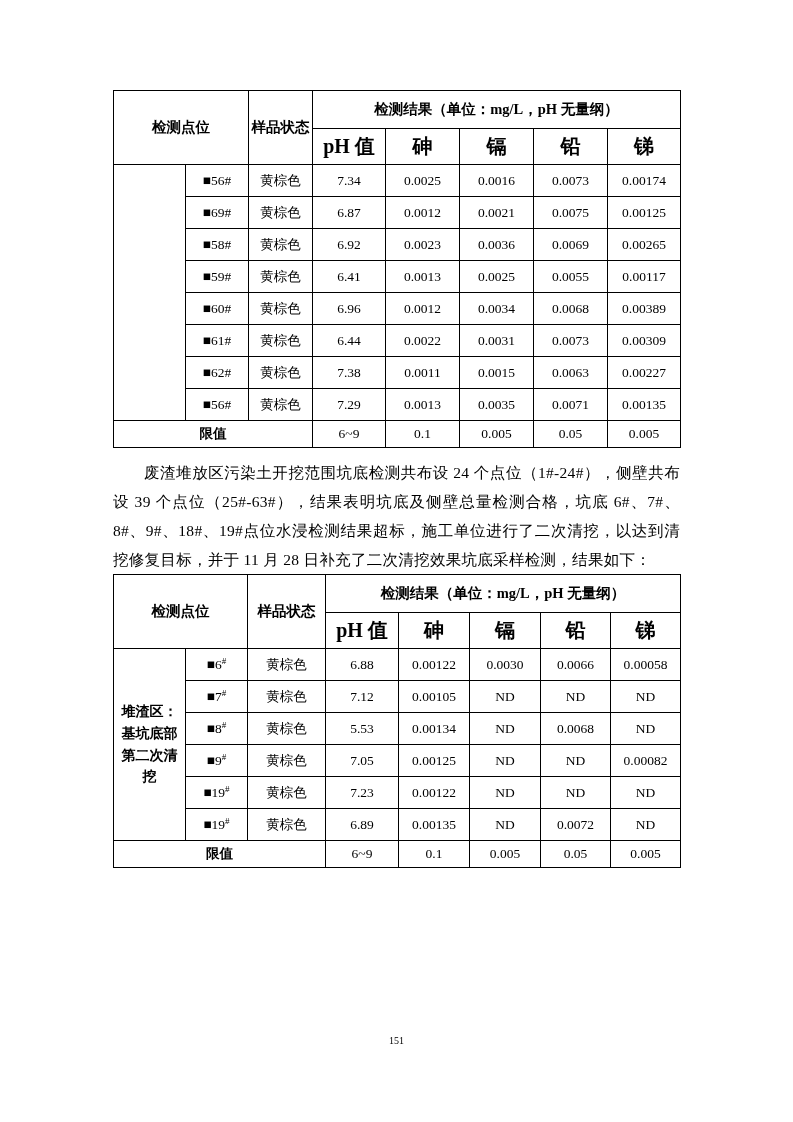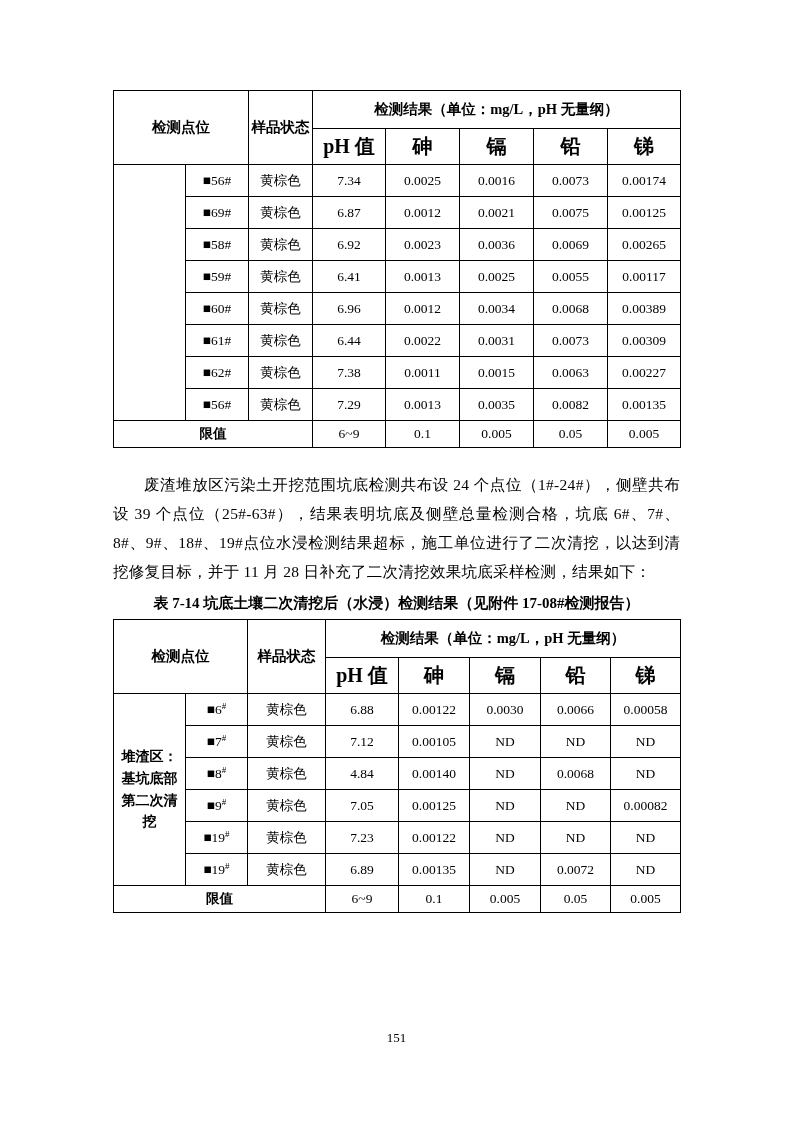--- a/index.html
+++ b/index.html
@@ -37,40 +37,40 @@
   tr.lr td.b { font-weight: bold; }
   td.groupcell {
     font-size: 14px;
     font-weight: bold;
     line-height: 1.55;
     padding: 2px 3px;
     margin-left: 32px;
   }
   sup { font-size: 9px; line-height: 0; }
   .para {
-    margin-top: 22px;
+    margin-top: 10px;
     font-size: 15.5px;
     line-height: 29px;
     text-align: justify;
     text-indent: 2em;
     letter-spacing: 0.3px;
   }
   .tbl-title {
     margin: 8px 0 6px 0;
     text-align: center;
     font-weight: bold;
     font-size: 15px;
   }
   .pageno {
     position: absolute;
     bottom: 76px;
     left: 0;
     width: 100%;
     text-align: center;
-    font-size: 13px;
+    font-size: 10px;
     margin-top: 24px;
   }
 </style>
 </head>
 <body>
 
 <div class="page">
 
   <table class="t">
     <colgroup>
@@ -159,37 +159,36 @@
         <td>0.0015</td>
         <td>0.0063</td>
         <td>0.00227</td>
       </tr>
       <tr class="dr">
         <td>■56#</td>
         <td>黄棕色</td>
         <td>7.29</td>
         <td>0.0013</td>
         <td>0.0035</td>
-        <td>0.0082</td>
+        <td>0.0071</td>
         <td>0.00135</td>
       </tr>
       <tr class="lr">
         <td colspan="3" class="b">限值</td>
         <td>6~9</td>
         <td>0.1</td>
         <td>0.005</td>
         <td>0.05</td>
         <td>0.005</td>
       </tr>
     </tbody>
   </table>
 
   <p class="para">废渣堆放区污染土开挖范围坑底检测共布设 24 个点位（1#-24#），侧壁共布设 39 个点位（25#-63#），结果表明坑底及侧壁总量检测合格，坑底 6#、7#、8#、9#、18#、19#点位水浸检测结果超标，施工单位进行了二次清挖，以达到清挖修复目标，并于 11 月 28 日补充了二次清挖效果坑底采样检测，结果如下：</p>
 
-  <div class="tbl-title">表 7-14 坑底土壤二次清挖后（水浸）检测结果（见附件 17-08#检测报告）</div>
 
   <table class="t">
     <colgroup>
       <col style="width:72px">
         <col style="width:62px">
         <col style="width:78px">
       <col style="width:73px">
         <col style="width:71px">
         <col style="width:71px">
       <col style="width:70px">
@@ -223,22 +222,22 @@
         <td>黄棕色</td>
         <td>7.12</td>
         <td>0.00105</td>
         <td>ND</td>
         <td>ND</td>
         <td>ND</td>
       </tr>
       <tr class="dr">
         <td><span>■8</span><sup>#</sup></td>
         <td>黄棕色</td>
-        <td>4.84</td>
-        <td>0.00140</td>
+        <td>5.53</td>
+        <td>0.00134</td>
         <td>ND</td>
         <td>0.0068</td>
         <td>ND</td>
       </tr>
       <tr class="dr">
         <td><span>■9</span><sup>#</sup></td>
         <td>黄棕色</td>
         <td>7.05</td>
         <td>0.00125</td>
         <td>ND</td>

